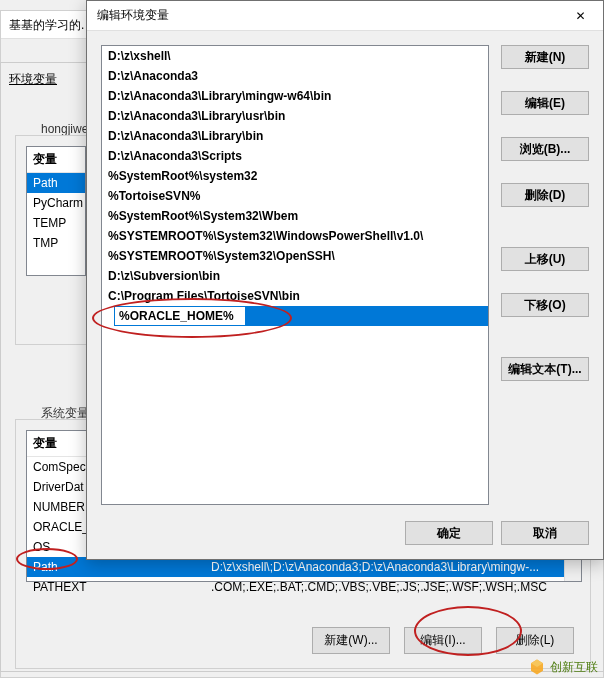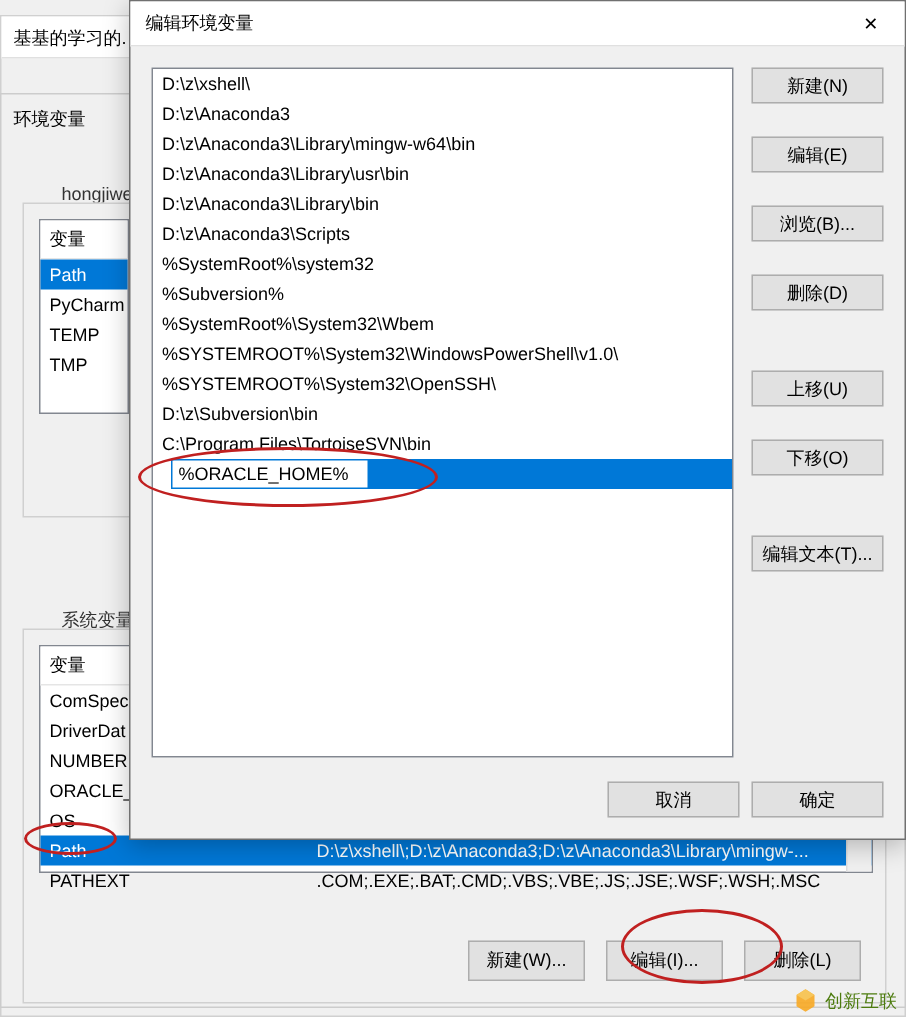--- a/index.html
+++ b/index.html
@@ -4,32 +4,32 @@
   <style>
     * { box-sizing: border-box; font-family: "Microsoft YaHei", "SimSun", Arial, sans-serif; font-size: 12px; }
     body { margin: 0; width: 604px; height: 678px; background: #f0f0f0; position: relative; overflow: hidden; }
     
     
     .bg-dialog { position: absolute; left: 0; top: 10px; width: 604px; height: 668px; background: #f0f0f0; border: 1px solid #d0d0d0; }
     .bg-titlebar { position: absolute; left: 0; top: 0; width: 100%; height: 28px; background: #fff; padding: 6px 8px; border-bottom: 1px solid #e0e0e0; }
     .bg-section-label { position: absolute; left: 8px; color: #333; margin-left: 32px; }
     .bg-groupbox { position: absolute; border: 1px solid #d0d0d0; background: #f0f0f0; }
     .bg-list { position: absolute; background: #fff; border: 1px solid #828790; }
-    .bg-list-header { background: #fff; padding: 4px 6px; border-bottom: 1px solid #e5e5e5; font-weight: normal; }
+    .bg-list-header { background: #fff; padding: 4px 6px; border-bottom: 1px solid #e5e5e5; font-weight: bold; }
     .bg-list-row { padding: 3px 6px; white-space: nowrap; overflow: hidden; }
     .bg-list-row.selected { background: #0078d7; color: #fff; }
     .bg-btn { position: absolute; background: #e1e1e1; border: 1px solid #adadad; padding: 4px 10px; text-align: center; cursor: pointer; }
     
     
     .modal { position: absolute; left: 86px; top: 0; width: 518px; height: 560px; background: #f0f0f0; border: 1px solid #707070; box-shadow: 0 4px 16px rgba(0,0,0,0.25); }
     .modal-titlebar { height: 30px; background: #fff; display: flex; align-items: center; padding: 0 0 0 10px; border-bottom: 1px solid #e0e0e0; }
     .modal-title { flex: 1; font-size: 12px; }
     .modal-close { width: 45px; height: 30px; display: flex; align-items: center; justify-content: center; font-size: 16px; cursor: pointer; }
     
-    .modal-body { position: relative; padding: 14px; height: calc(100% - 30px); }
+    .modal-body { position: relative; padding: 14px; height: calc(100% - 30px); font-weight: bold; }
     
     .path-list { position: absolute; left: 14px; top: 14px; width: 388px; height: 460px; background: #fff; border: 1px solid #828790; overflow-y: auto; overflow-x: hidden; }
     .path-item { padding: 3px 6px; white-space: nowrap; height: 20px; line-height: 14px; cursor: default; }
     .path-edit-row { position: relative; height: 20px; margin-left: 12px; }
     .path-edit-row .editbox { position: absolute; left: 0; top: 0; width: 132px; height: 20px; border: 1px solid #0078d7; background: #fff; padding: 2px 4px; }
     .path-edit-row .rest { position: absolute; left: 0; top: 0; width: 100%; height: 100%; background: #0078d7; }
     
     .side-buttons { position: absolute; right: 14px; top: 14px; width: 88px; display: flex; flex-direction: column; gap: 4px; }
     .side-buttons .wbtn { width: 88px; height: 24px; background: #e1e1e1; border: 1px solid #adadad; cursor: pointer; text-align: center; line-height: 22px; }
     .side-buttons .spacer { height: 14px; }
@@ -48,21 +48,21 @@
     .scrollbar-vert .thumb { position: absolute; left: 2px; right: 2px; background: #c0c0c0; }
   </style>
 </head>
 <body>
 
 <div class="bg-dialog">
   <div class="bg-titlebar">基基的学习的.</div>
 </div>
 
 <div style="position:absolute;left:0;top:62px;width:604px;height:610px;background:#f0f0f0;border:1px solid #ccc;">
-  <div style="position:absolute;left:8px;top:8px;">环境变量</div>
+  <div style="position:absolute;left:8px;top:8px;text-decoration:underline;">环境变量</div>
 
   <div class="bg-section-label" style="top:58px;">hongjiwei 的</div>
   <div class="bg-groupbox" style="left:14px;top:72px;width:576px;height:210px;">
     <div class="bg-list" style="left:10px;top:10px;width:60px;height:130px;">
       <div class="bg-list-header">变量</div>
       <div class="bg-list-row selected">Path</div>
       <div class="bg-list-row">PyCharm</div>
       <div class="bg-list-row">TEMP</div>
       <div class="bg-list-row">TMP</div>
     </div>
@@ -104,21 +104,21 @@
   </div>
   <div class="modal-body">
     <div class="path-list">
       <div class="path-item">D:\z\xshell\</div>
       <div class="path-item">D:\z\Anaconda3</div>
       <div class="path-item">D:\z\Anaconda3\Library\mingw-w64\bin</div>
       <div class="path-item">D:\z\Anaconda3\Library\usr\bin</div>
       <div class="path-item">D:\z\Anaconda3\Library\bin</div>
       <div class="path-item">D:\z\Anaconda3\Scripts</div>
       <div class="path-item">%SystemRoot%\system32</div>
-      <div class="path-item">%Subversion%</div>
+      <div class="path-item">%TortoiseSVN%</div>
       <div class="path-item">%SystemRoot%\System32\Wbem</div>
       <div class="path-item">%SYSTEMROOT%\System32\WindowsPowerShell\v1.0\</div>
       <div class="path-item">%SYSTEMROOT%\System32\OpenSSH\</div>
       <div class="path-item">D:\z\Subversion\bin</div>
       <div class="path-item">C:\Program Files\TortoiseSVN\bin</div>
       <div class="path-edit-row">
         <div class="rest"></div>
         <div class="editbox">%ORACLE_HOME%</div>
       </div>
     </div>
@@ -135,22 +135,22 @@
       <div class="spacer"></div>
       <div class="wbtn">上移(U)</div>
       <div class="spacer"></div>
       <div class="wbtn">下移(O)</div>
       <div class="spacer"></div>
       <div class="spacer"></div>
       <div class="wbtn">编辑文本(T)...</div>
     </div>
 
     <div class="bottom-buttons">
+      <div class="wbtn">确定</div>
       <div class="wbtn">取消</div>
-      <div class="wbtn">确定</div>
     </div>
   </div>
 </div>
 
 <div class="anno" style="left:92px; top:298px; width:200px; height:40px;"></div>
 <div class="anno" style="left:16px; top:548px; width:62px; height:22px;"></div>
 <div class="anno" style="left:414px; top:606px; width:108px; height:50px;"></div>
 
 <div class="watermark">
   <svg class="wm-icon" viewBox="0 0 24 24">

